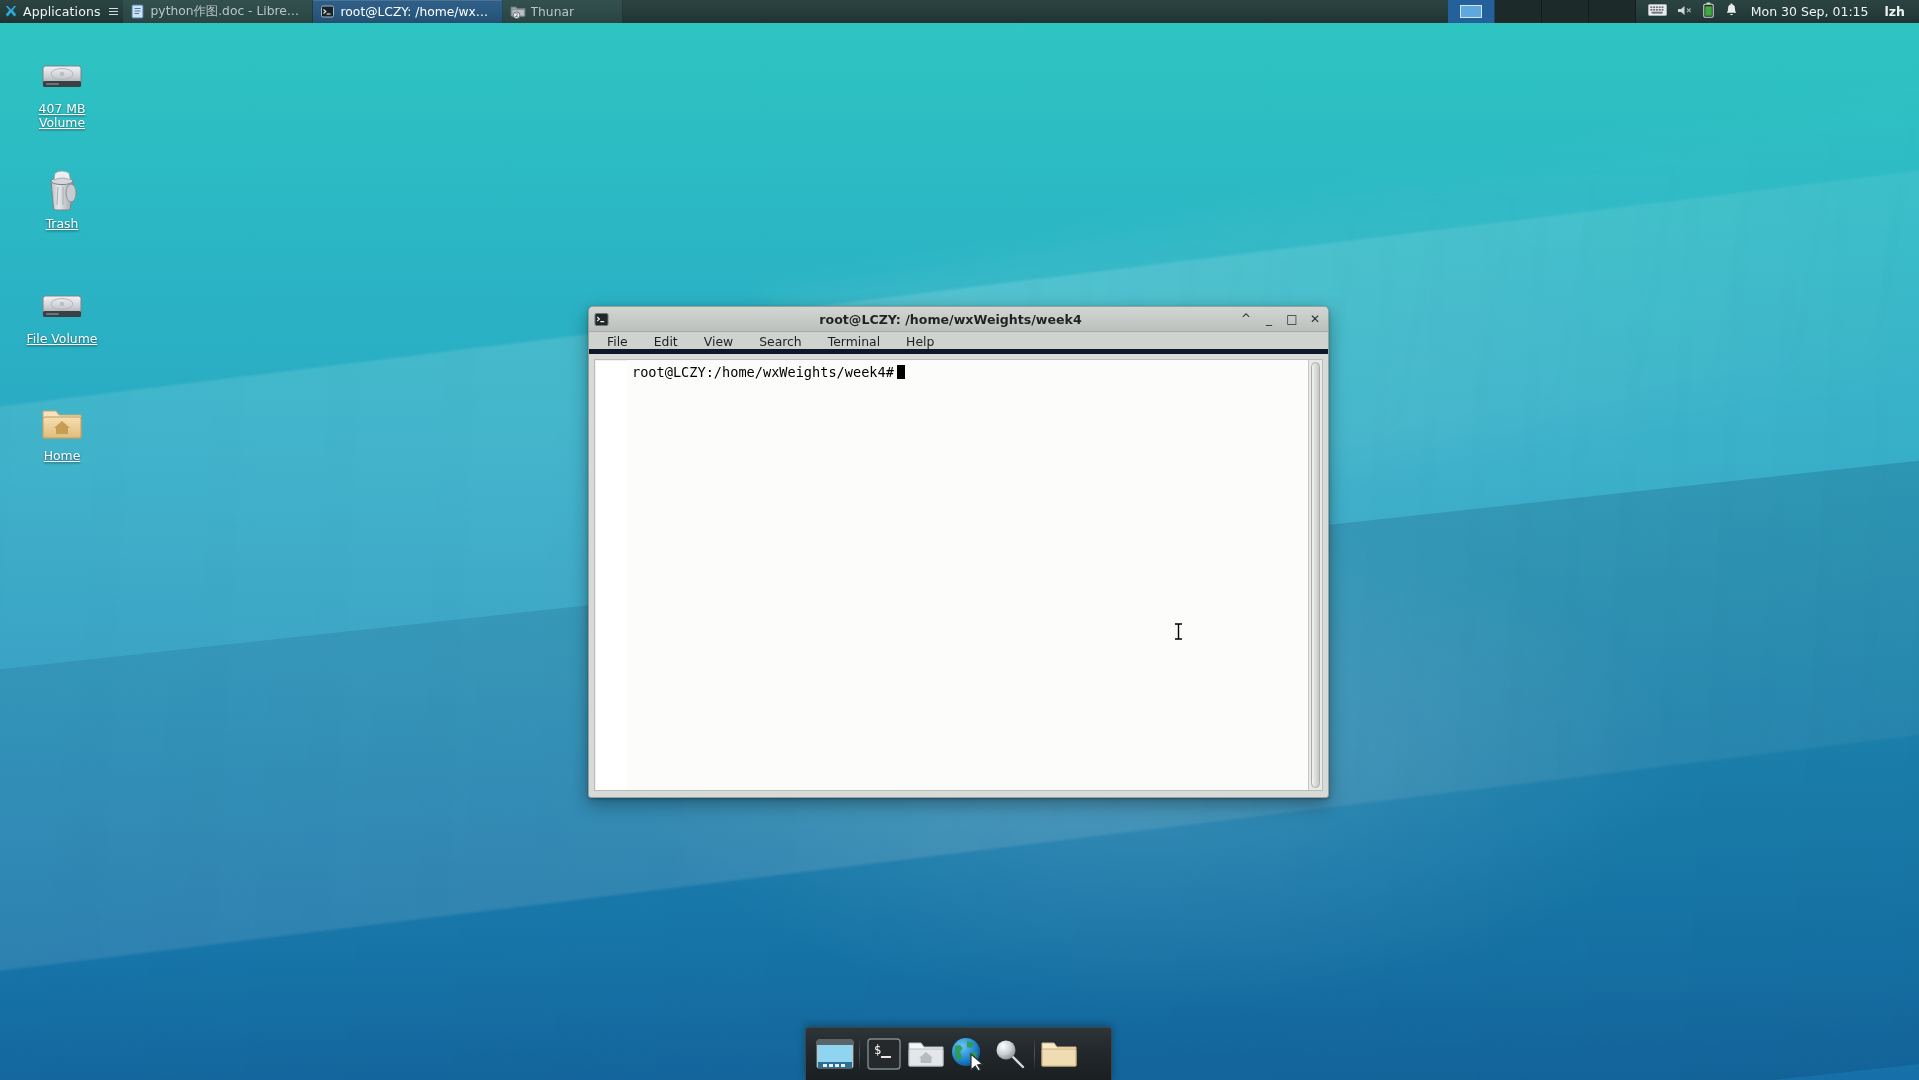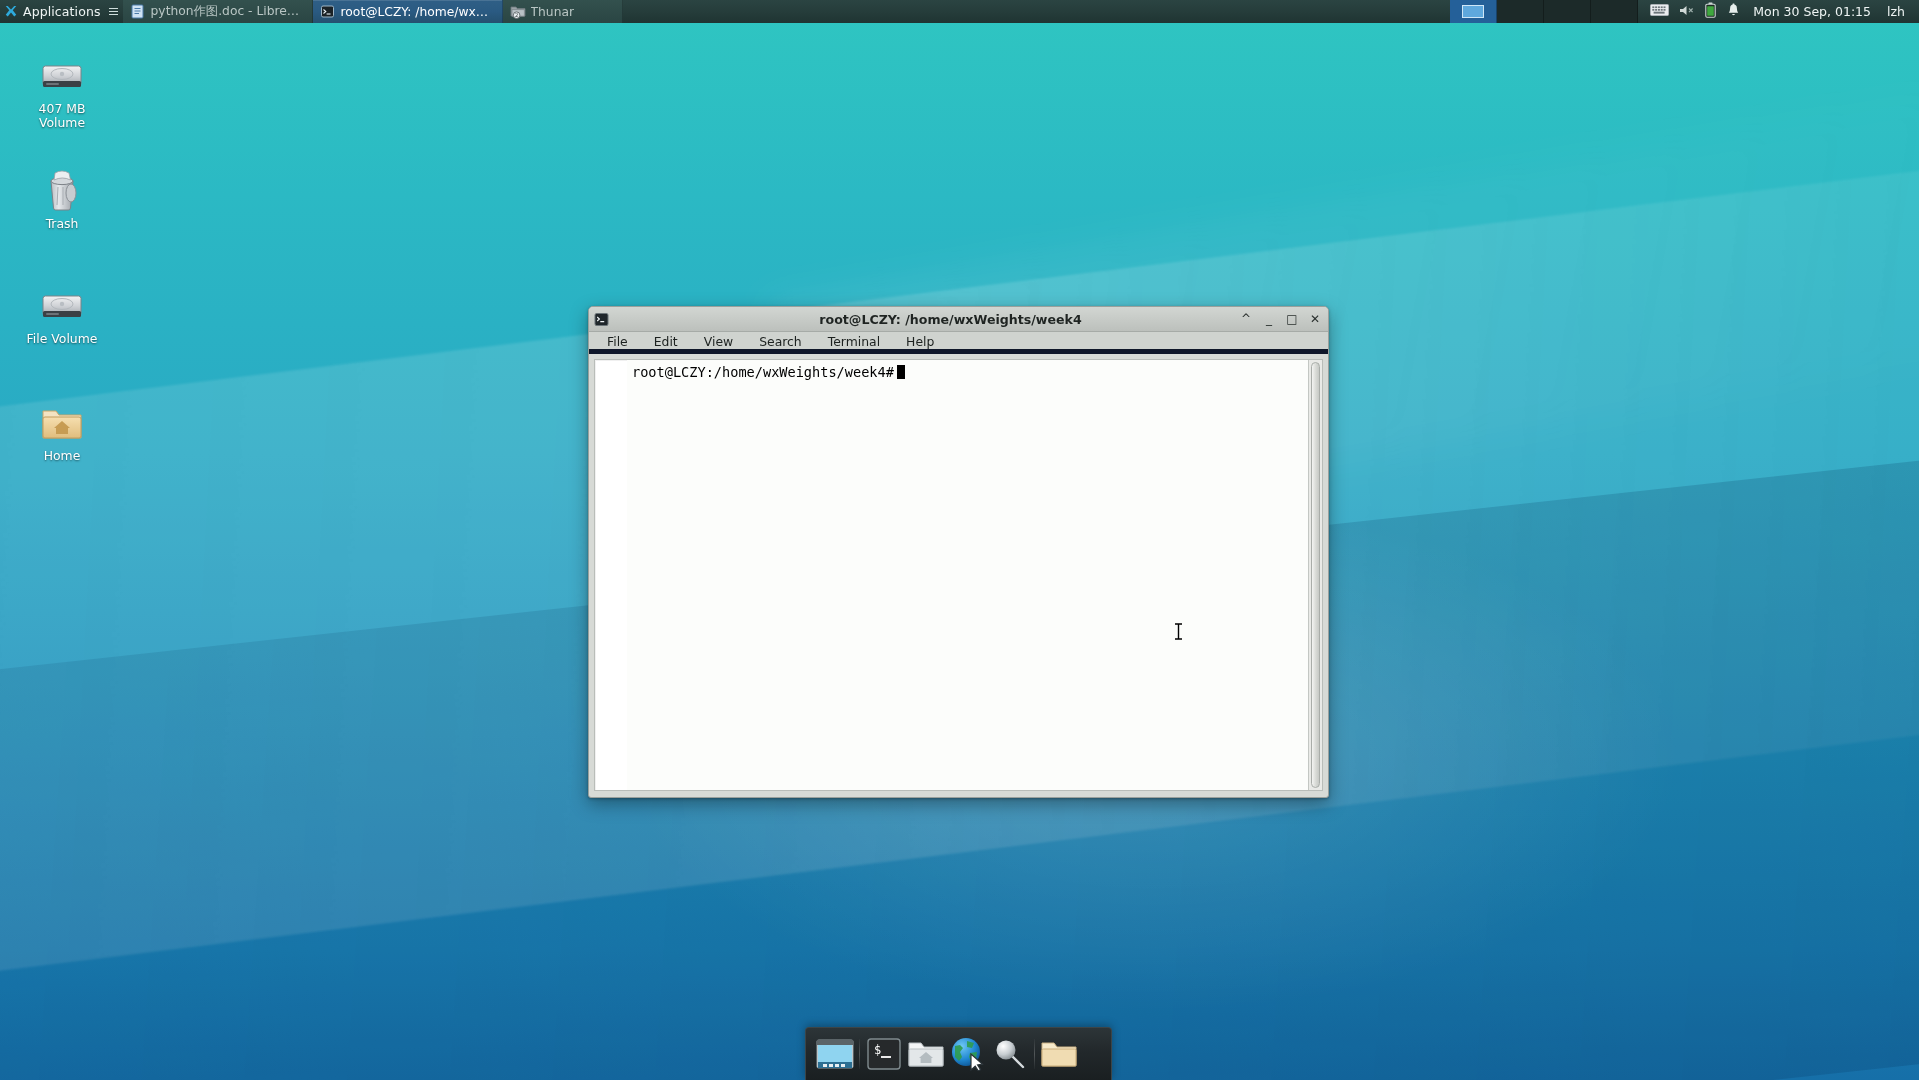--- a/index.html
+++ b/index.html
@@ -94,31 +94,31 @@
   }
   .ws.active { background:#246099; }
   .ws-mini {
     width:22px; height:13px; border:1.4px solid #cfe6f7;
     background:#5fa8dd;
   }
   .ws.idle { background:#1c2a29; }
 
   .tray { display:flex; align-items:center; gap:10px; padding:0 10px 0 12px; height:23px;text-align:right; }
   .clock { font-size:12.5px; color:#eef4f3; padding:0 6px 0 2px; white-space:nowrap; }
-  .lang { font-size:12.5px; color:#eef4f3; padding-right:4px; }
+  .lang { font-size:12.5px; color:#eef4f3; padding-right:4px;font-weight:bold; }
 
   
   .dicon {
     position:absolute; width:96px; text-align:center;
     color:#ffffff; font-size:12.4px; line-height:14px;
     text-shadow:0 1px 2px rgba(0,0,0,0.55);
     user-select:none;
   }
   .dicon .art { height:50px; display:flex; align-items:flex-end; justify-content:center; margin-bottom:4px; }
-  .dicon .cap { display:block; }
+  .dicon .cap { display:block;text-decoration:underline; }
 
   
   #term {
     position:absolute; left:588px; top:306px; width:741px; height:492px;
     background:#d7dad6;
     border:1px solid #9aa09c;
     border-radius:5px 5px 3px 3px;
     box-shadow:0 6px 18px rgba(0,0,0,0.35), 0 1px 3px rgba(0,0,0,0.3);
     z-index:30;
     display:flex; flex-direction:column;

